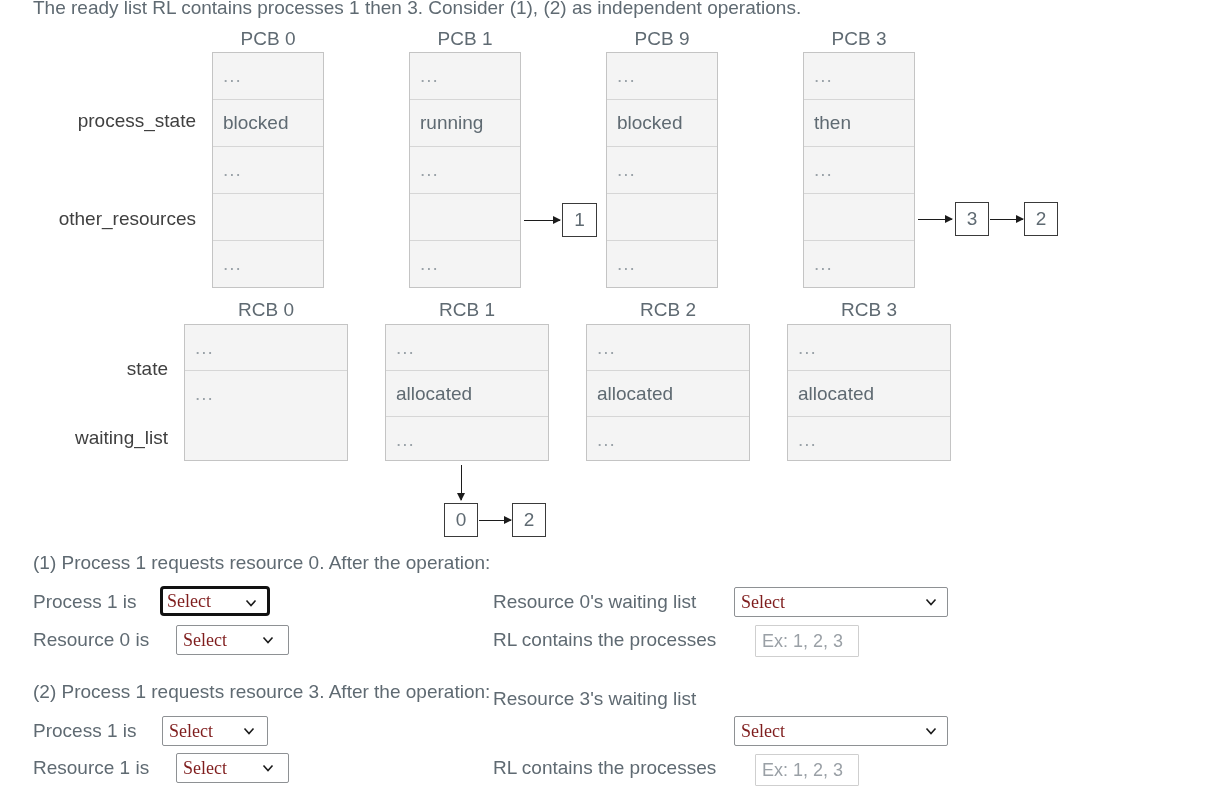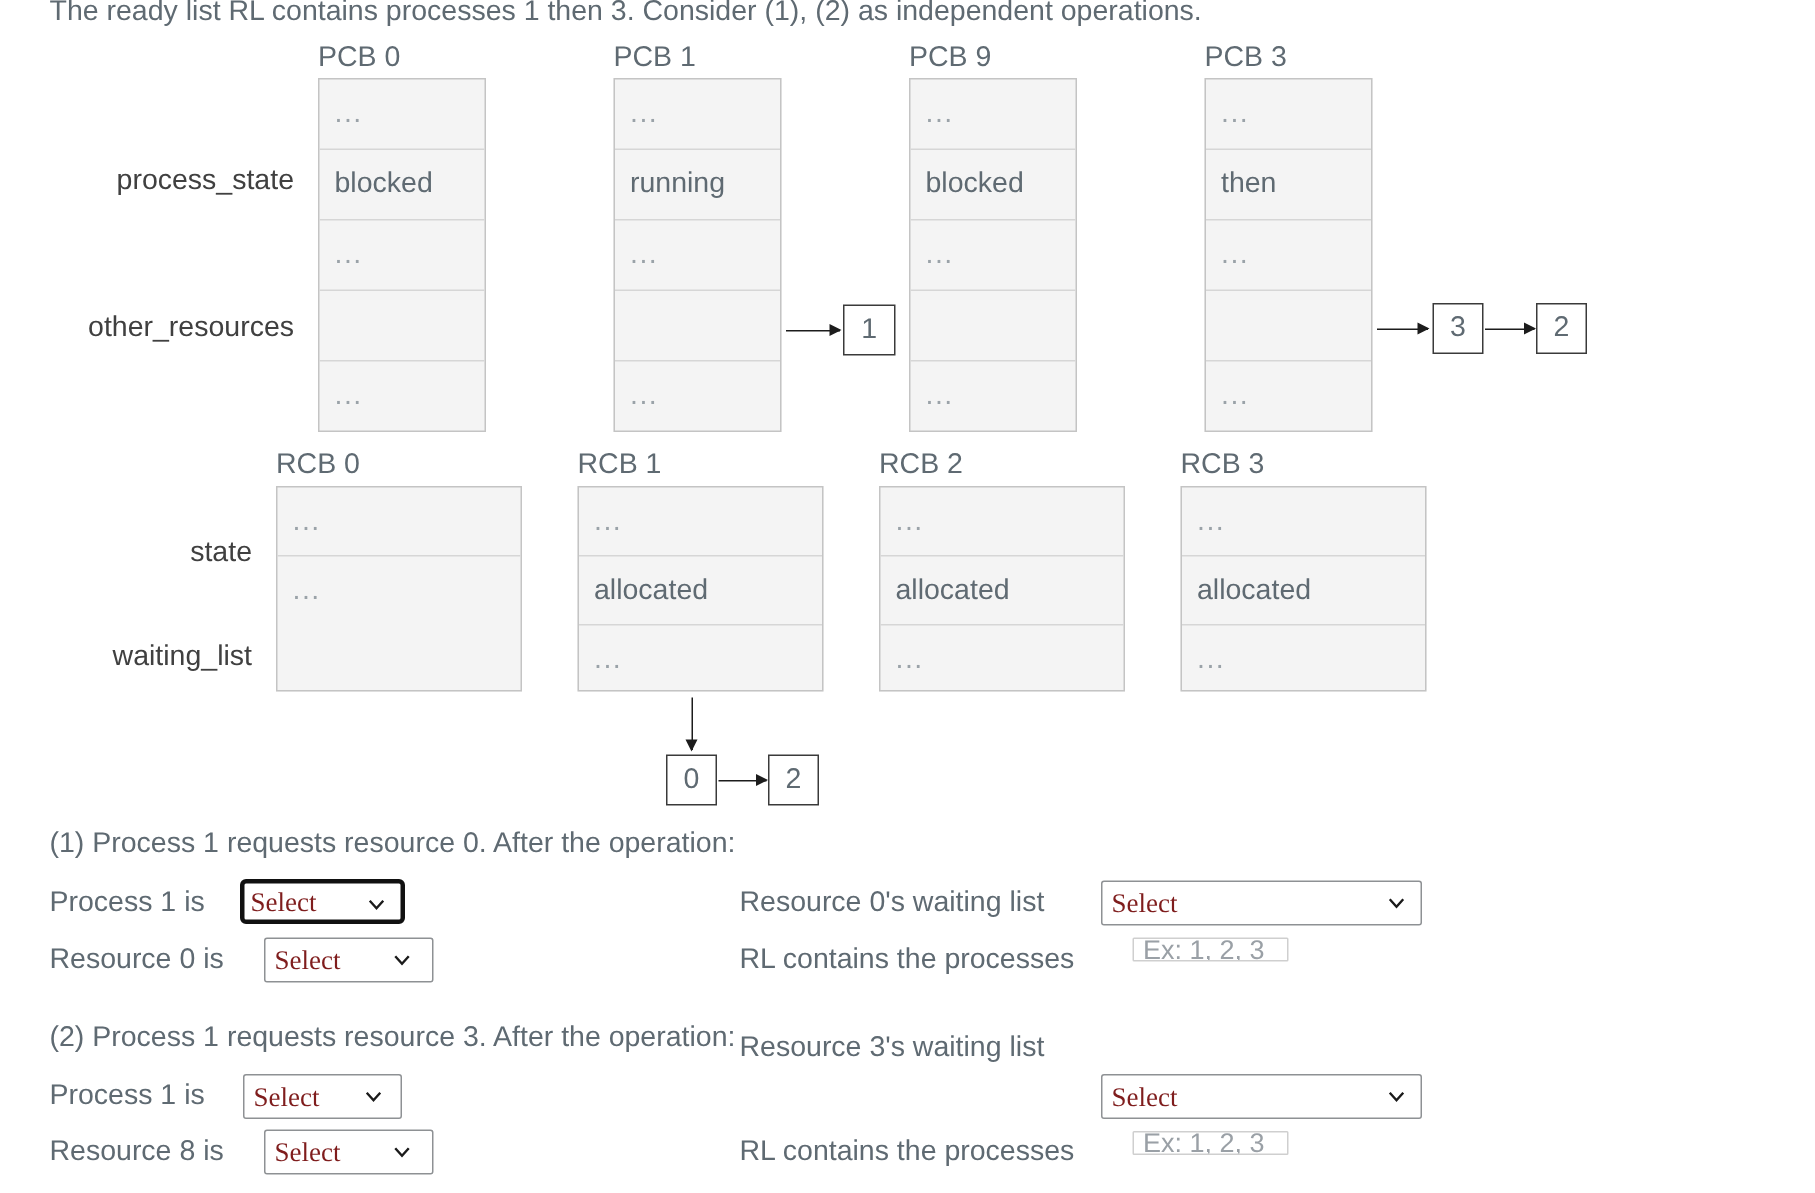--- a/index.html
+++ b/index.html
@@ -25,21 +25,21 @@
     line-height: 24px;
     color: #5f6a72;
     white-space: nowrap;
   }
 
   
   .cb-title {
     position: absolute;
     font-size: 19px;
     color: #5f6a72;
-    text-align: left;
+    text-align: center;
     white-space: nowrap;
   }
   .cb-box {
     position: absolute;
     border: 1px solid #c4c4c4;
     background: #f4f4f4;
     box-sizing: border-box;
   }
   .cb-row {
     box-sizing: border-box;
@@ -152,21 +152,21 @@
   input.ui-input {
     position: absolute;
     box-sizing: border-box;
     font-family: "Liberation Sans", sans-serif;
     font-size: 18px;
     color: #3c4043;
     background: #ffffff;
     border: 1px solid #cfcfcf;
     border-radius: 1px;
     padding: 2px 6px;
-    height: 16px;
+    height: 32px;
   }
   input.ui-input::placeholder { color: #9aa0a6; }
 </style>
 </head>
 <body>
 
 <div id="intro-text">The ready list RL contains processes 1 then 3. Consider (1), (2) as independent operations.</div>
 
 <div class="row-label" style="left:0px; top:110px; width:196px;">process_state</div>
 <div class="row-label" style="left:0px; top:208px; width:196px;">other_resources</div>
@@ -290,21 +290,21 @@
 <div class="f-label" style="left:33px; top:720px;">Process 1 is</div>
 <select class="ui-select" style="left:162px; top:716px; width:106px;">
   <option>Select</option>
 </select>
 <span class="sel-caret" style="left:243px; top:725px;">
   <svg viewBox="0 0 12 12" width="12" height="12">
       <path d="M1.5 3.5 L6 8.5 L10.5 3.5" fill="none" stroke="#1b1b1b" stroke-width="1.6"></path>
     </svg>
 </span>
 
-<div class="f-label" style="left:33px; top:757px;">Resource 8 is</div>
+<div class="f-label" style="left:33px; top:757px;">Resource 1 is</div>
 <select class="ui-select" style="left:176px; top:753px; width:113px;">
   <option>Select</option>
 </select>
 <span class="sel-caret" style="left:262px; top:762px;">
   <svg viewBox="0 0 12 12" width="12" height="12">
       <path d="M1.5 3.5 L6 8.5 L10.5 3.5" fill="none" stroke="#1b1b1b" stroke-width="1.6"></path>
     </svg>
 </span>
 
 <div class="f-label" style="left:493px; top:688px;text-align:right;">Resource 3's waiting list</div>

